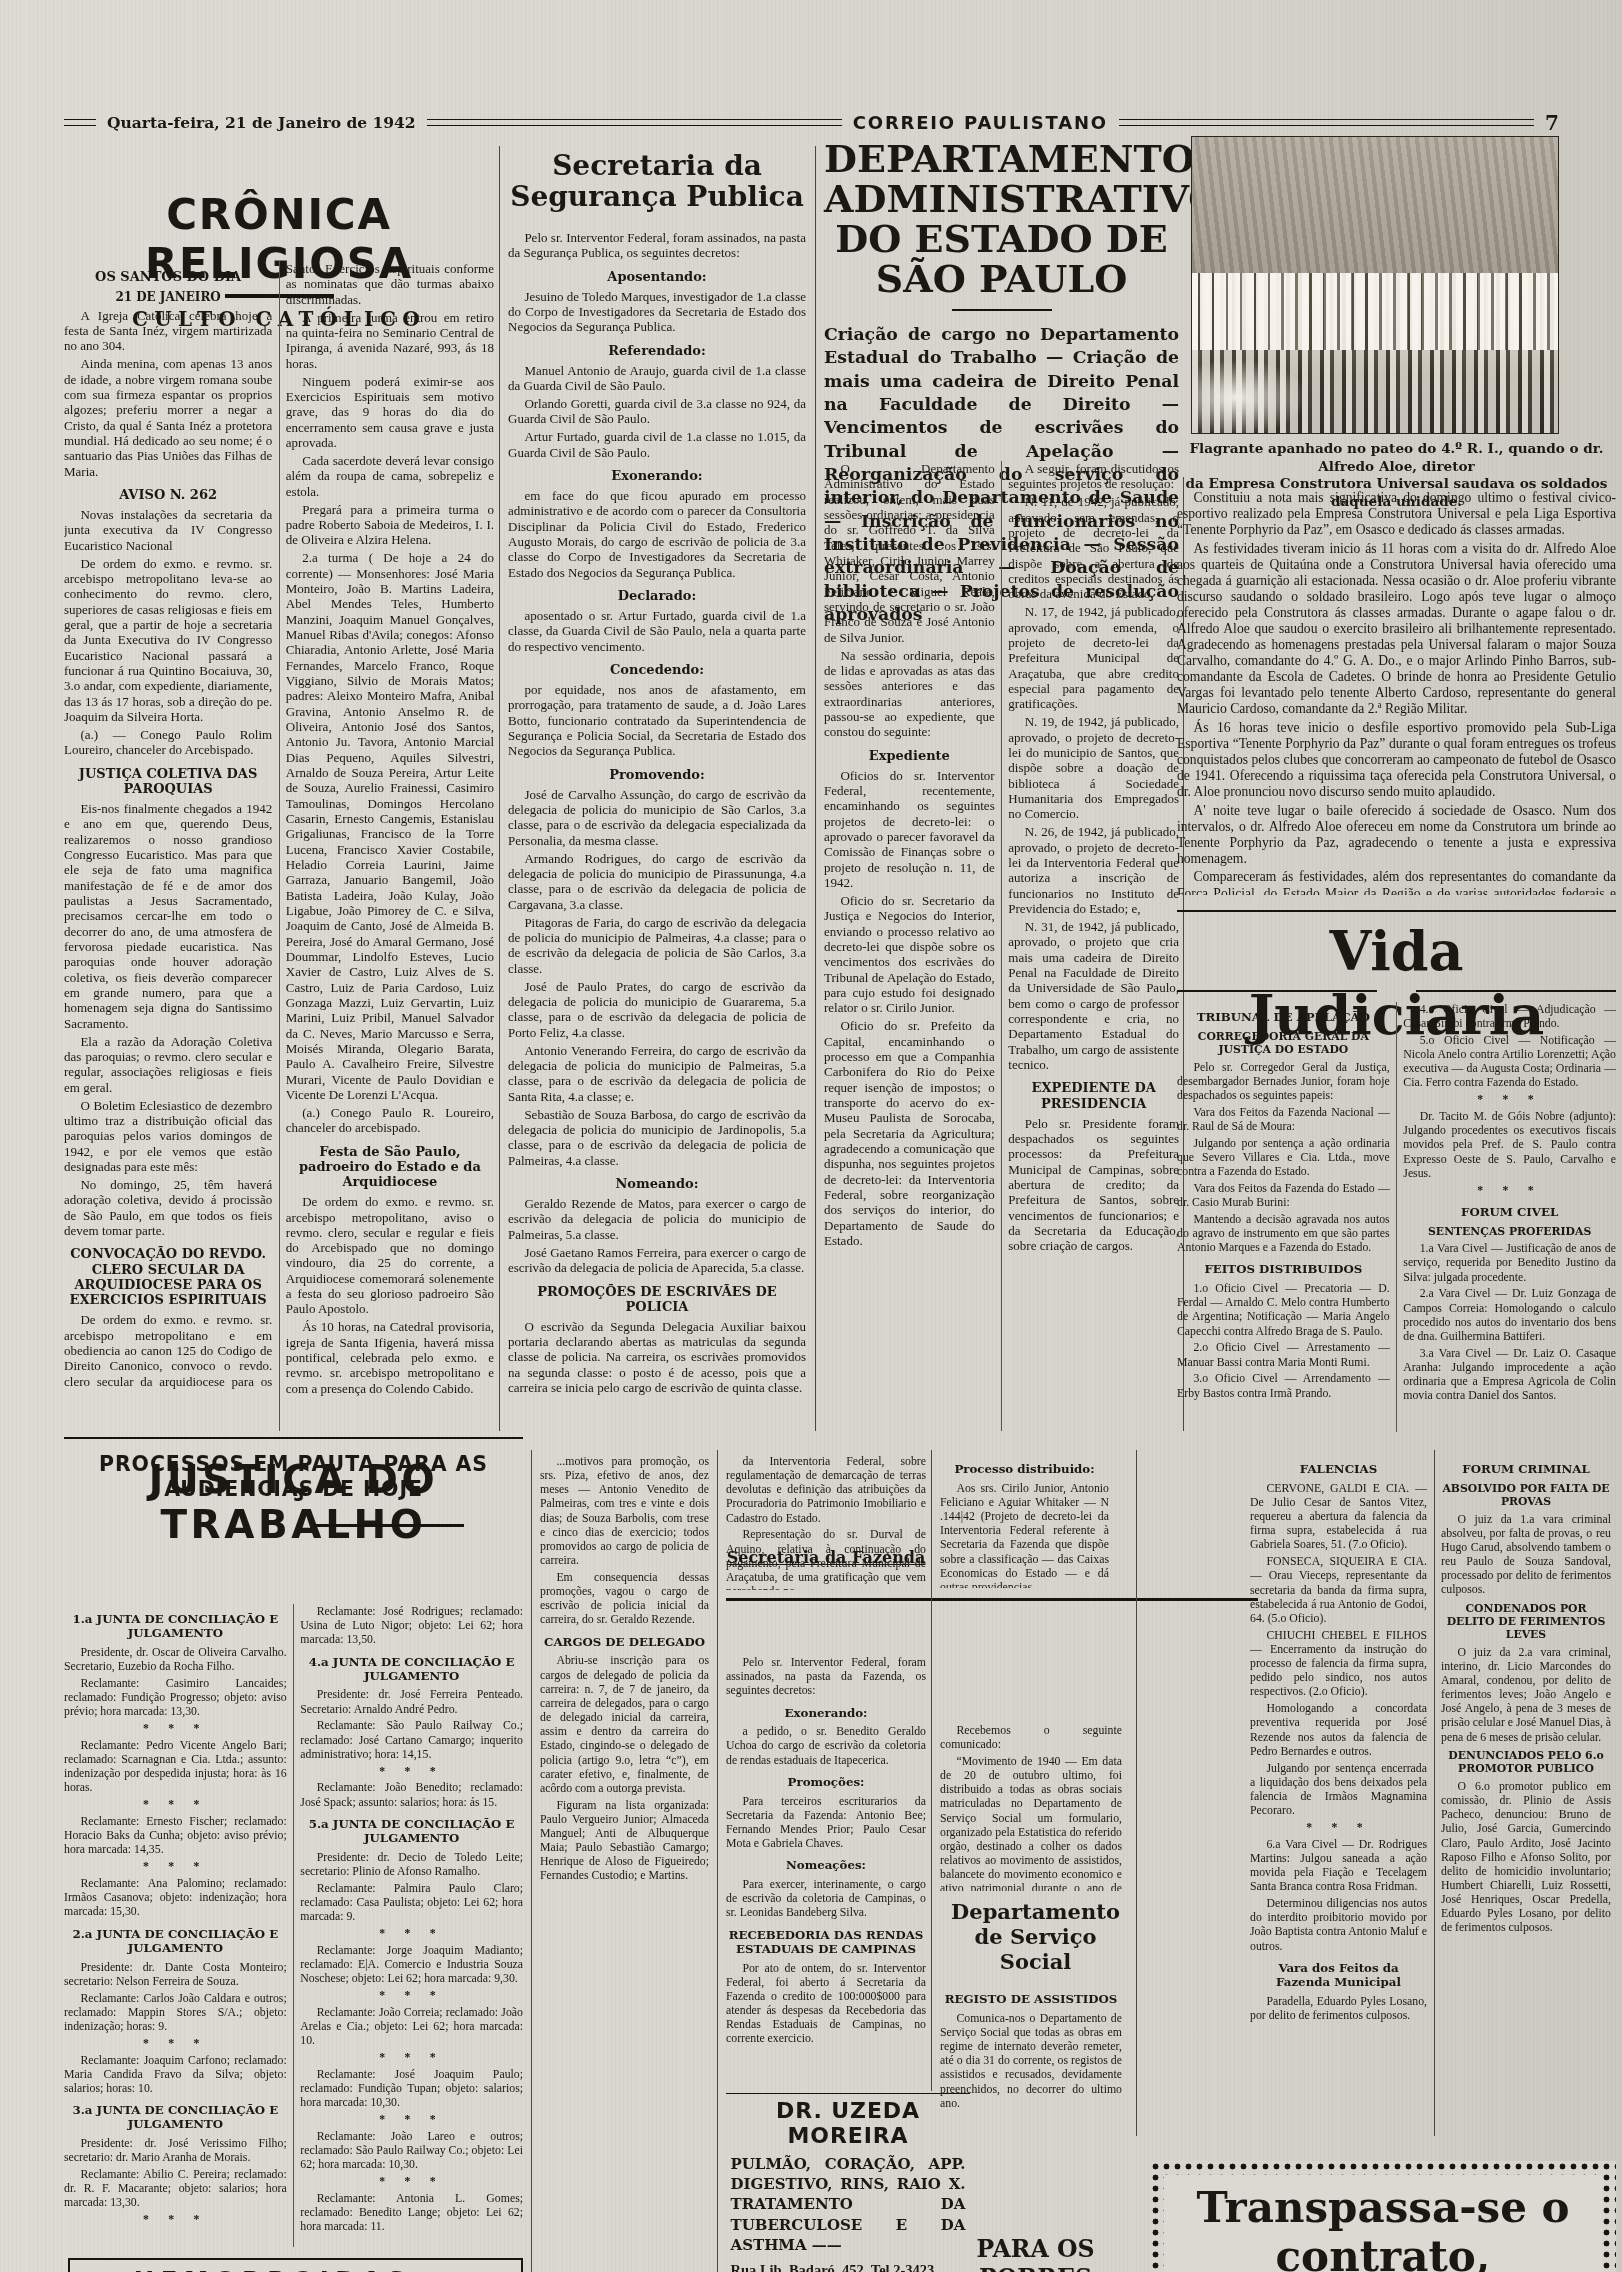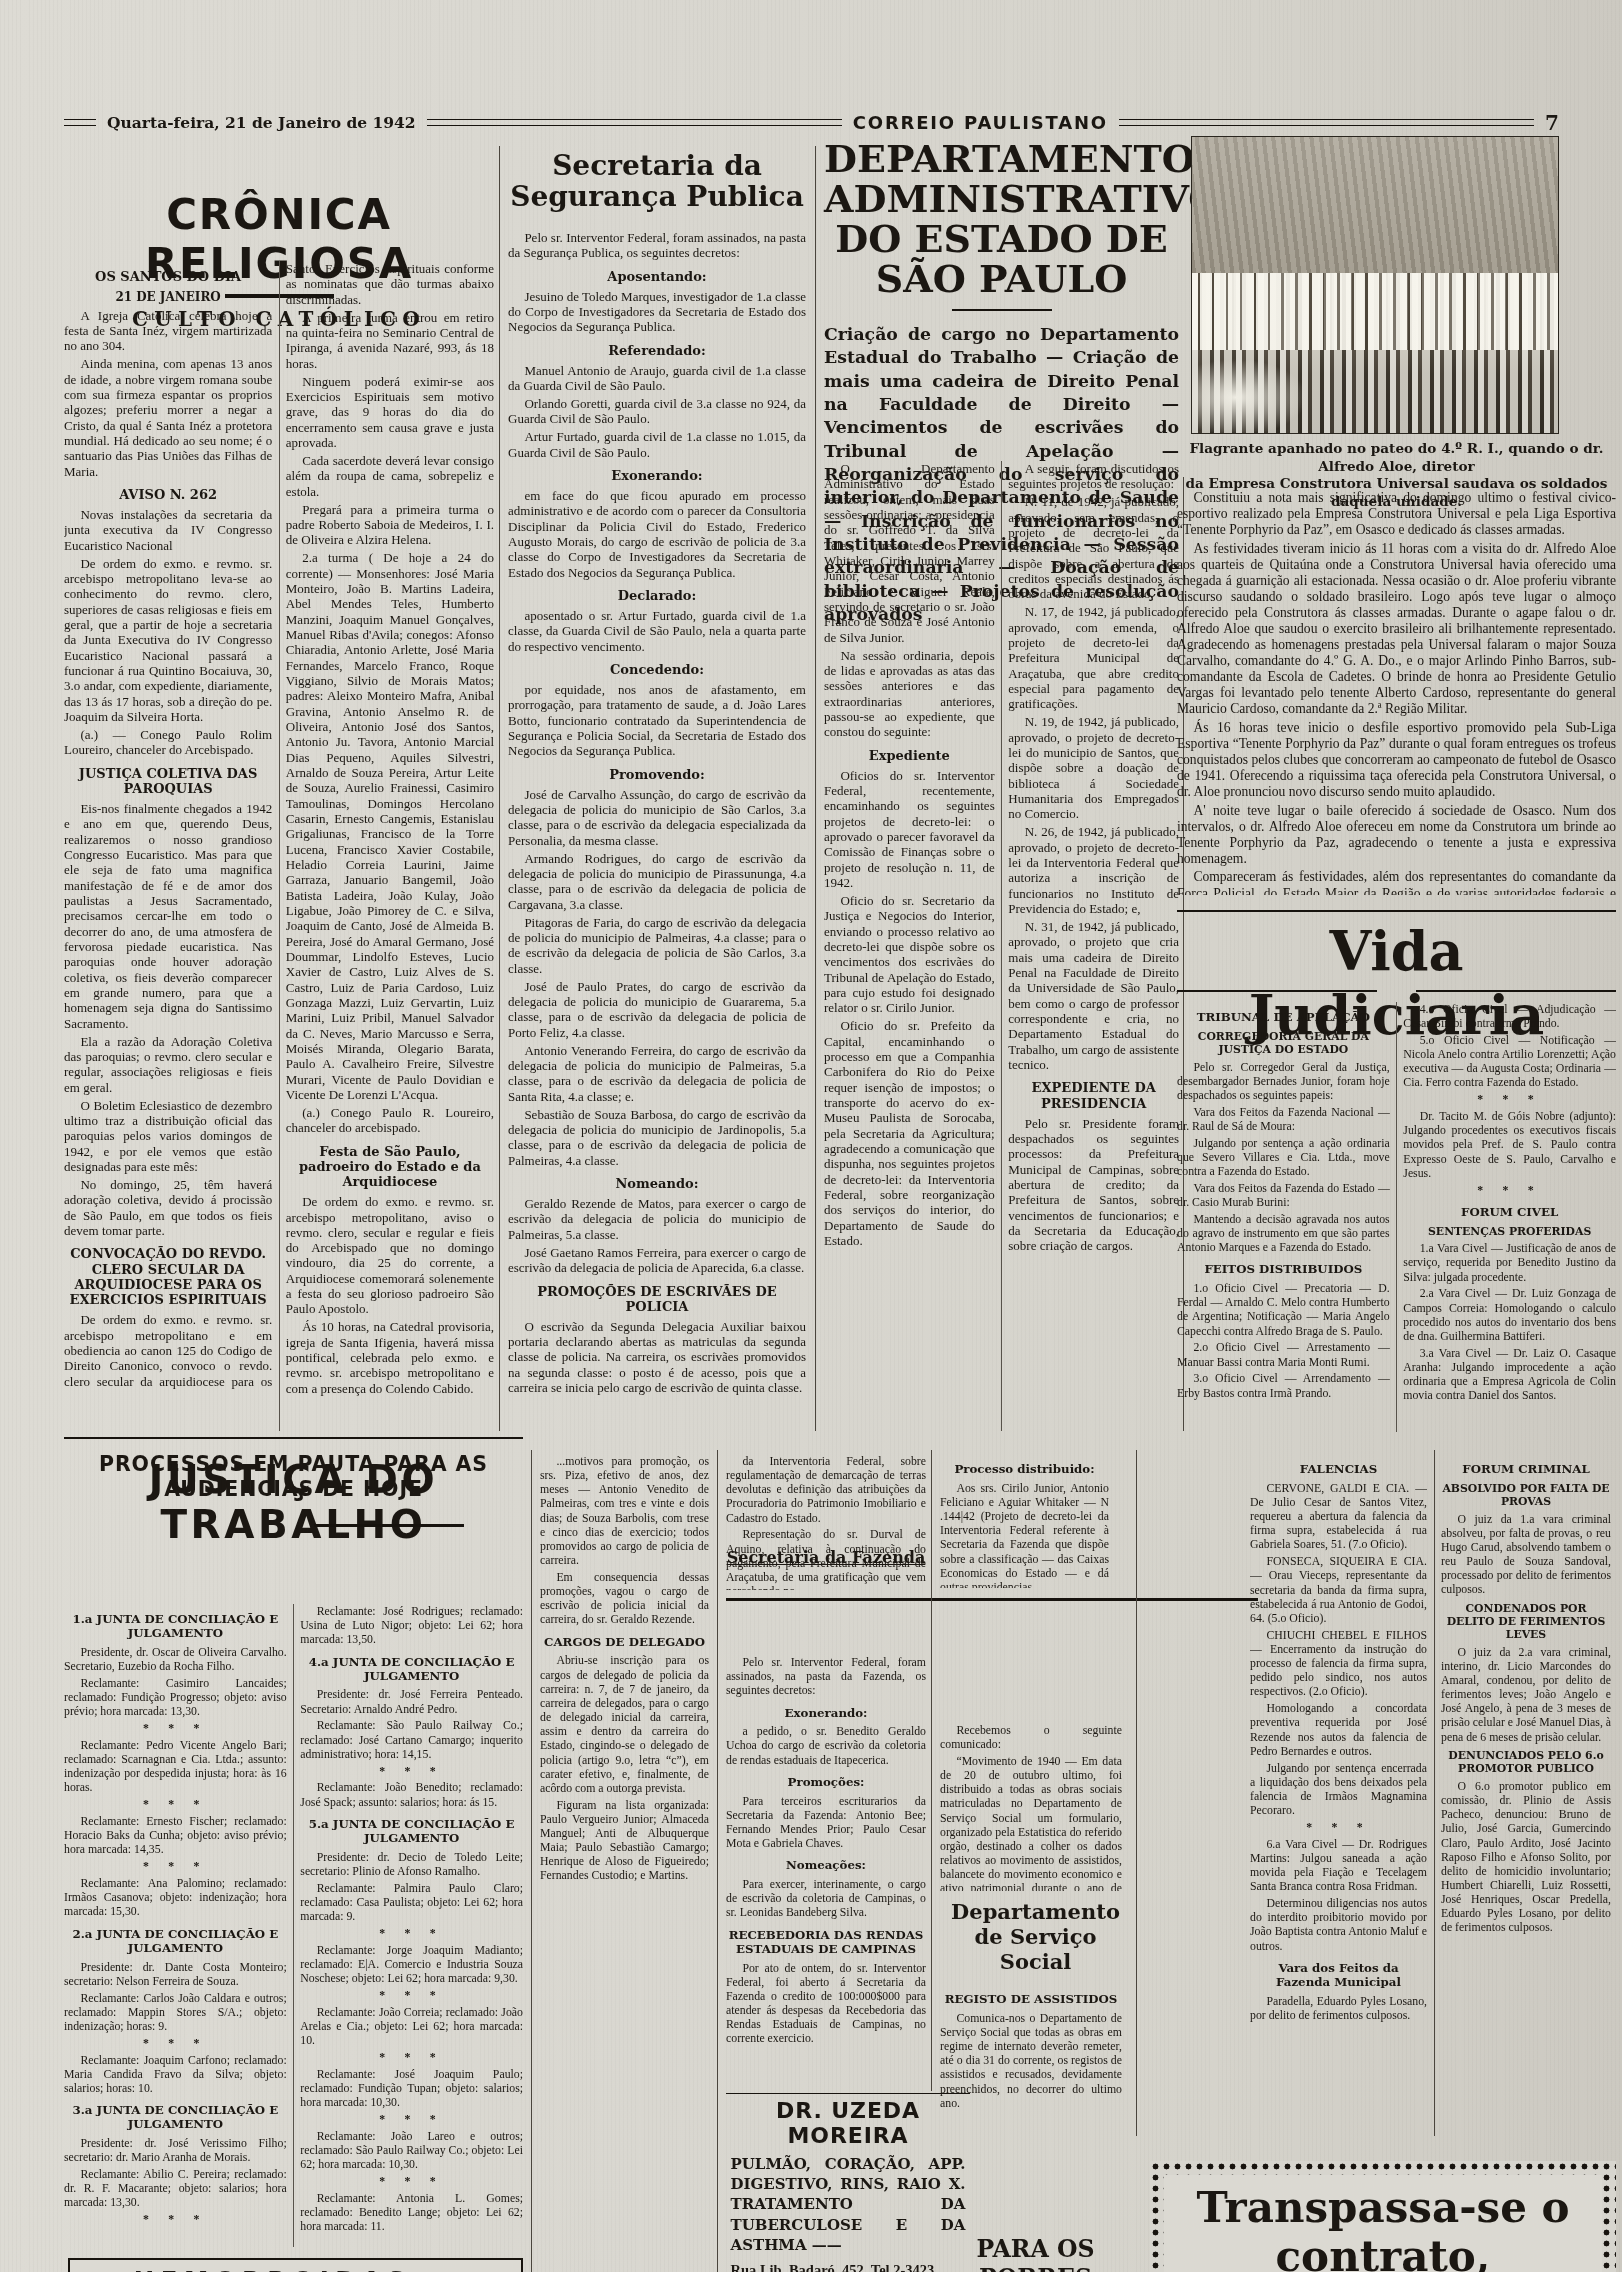--- a/index.html
+++ b/index.html
@@ -100,21 +100,21 @@
       <p class="bp">por equidade, nos anos de afastamento, em prorrogação, para tratamento de saude, a d. João Lares Botto, funcionario contratado da Superintendencia de Segurança e Policia Social, da Secretaria de Estado dos Negocios da Segurança Publica.</p>
       <p class="sh">Promovendo:</p>
       <p class="bp">José de Carvalho Assunção, do cargo de escrivão da delegacia de policia do municipio de São Carlos, 3.a classe, para o de escrivão da delegacia especializada da Personalia, da mesma classe.</p>
       <p class="bp">Armando Rodrigues, do cargo de escrivão da delegacia de policia do municipio de Pirassununga, 4.a classe, para o de escrivão da delegacia de policia de Cargavana, 3.a classe.</p>
       <p class="bp">Pitagoras de Faria, do cargo de escrivão da delegacia de policia do municipio de Palmeiras, 4.a classe; para o de escrivão da delegacia de policia de São Carlos, 3.a classe.</p>
       <p class="bp">José de Paulo Prates, do cargo de escrivão da delegacia de policia do municipio de Guararema, 5.a classe, para o de escrivão da delegacia de policia de Porto Feliz, 4.a classe.</p>
       <p class="bp">Antonio Venerando Ferreira, do cargo de escrivão da delegacia de policia do municipio de Palmeiras, 5.a classe, para o de escrivão da delegacia de policia de Santa Rita, 4.a classe; e.</p>
       <p class="bp">Sebastião de Souza Barbosa, do cargo de escrivão da delegacia de policia do municipio de Jardinopolis, 5.a classe, para o de escrivão da delegacia de policia de Palmeiras, 4.a classe.</p>
       <p class="sh">Nomeando:</p>
       <p class="bp">Geraldo Rezende de Matos, para exercer o cargo de escrivão da delegacia de policia do municipio de Palmeiras, 5.a classe.</p>
-      <p class="bp">José Gaetano Ramos Ferreira, para exercer o cargo de escrivão da delegacia de policia de Aparecida, 6.a classe.</p>
+      <p class="bp">José Gaetano Ramos Ferreira, para exercer o cargo de escrivão da delegacia de policia de Aparecida, 5.a classe.</p>
       <p class="sh">PROMOÇÕES DE ESCRIVÃES DE POLICIA</p>
       <p class="bp">O escrivão da Segunda Delegacia Auxiliar baixou portaria declarando abertas as matriculas da segunda classe de policia. Na carreira, os escrivães promovidos na segunda classe: o posto é de acesso, pois que a carreira se inicia pelo cargo de escrivão de quinta classe.</p>
     </div>
 
   <div class="vrule" style="left:815px;top:146px;height:1285px;"></div>
 
   <div class="abs ctr" style="left:824px;top:139px;width:355px;">
     <div class="serifhead" style="font-size:38px;line-height:1.05;">DEPARTAMENTO ADMINISTRATIVO</div>
     <div class="serifhead" style="font-size:38px;line-height:1.05;">DO ESTADO DE SÃO PAULO</div>
     <div style="width:100px;height:2.7px;background:#17130e;margin:10px auto 11.8px auto;"></div>

